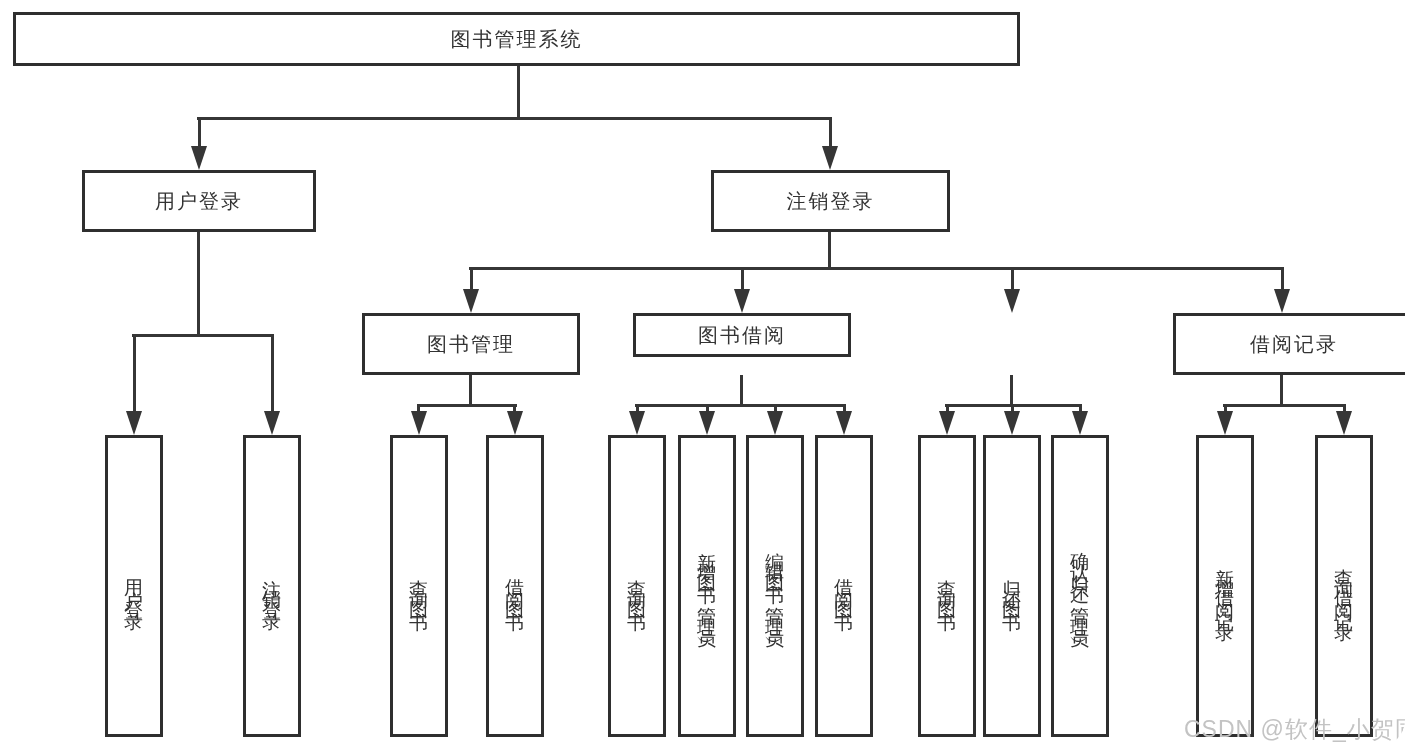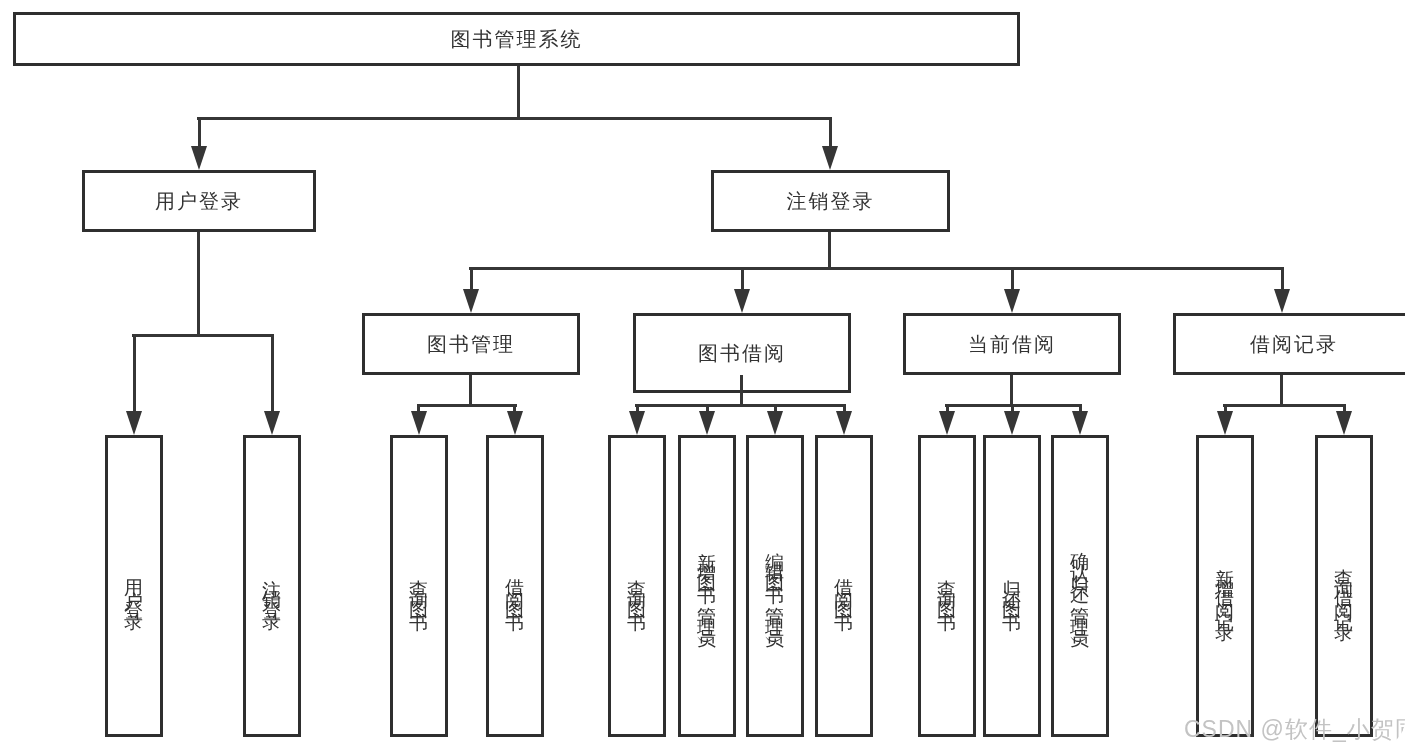--- a/index.html
+++ b/index.html
@@ -79,22 +79,21 @@
   <div class="vl" style="left:470px;  top:267px; height:24px;"></div>
   <div class="vl" style="left:741px;  top:267px; height:24px;"></div>
   <div class="vl" style="left:1011px; top:267px; height:24px;"></div>
   <div class="vl" style="left:1281px; top:267px; height:24px;"></div>
   <div class="ah" style="left:463px;  top:289px;"></div>
   <div class="ah" style="left:734px;  top:289px;"></div>
   <div class="ah" style="left:1004px; top:289px;"></div>
   <div class="ah" style="left:1274px; top:289px;"></div>
 
   <div class="box" style="left:362px; top:313px; width:218px; height:62px;">图书管理</div>
-  <div class="box" style="left:633px; top:313px; width:218px; height:80px;">图书借阅</div>
-  <div class="box" style="left:903px; top:313px; width:218px; height:62px;">当前借阅</div>
+  <div class="box" style="left:633px; top:313px; width:218px; height:44px;">图书借阅</div>
   <div class="box" style="left:1173px; top:313px; width:242px; height:62px;">借阅记录</div>
 
   <div class="vl" style="left:469px; top:375px; height:32px;"></div>
   <div class="hl" style="left:417px; top:404px; width:100px;"></div>
   <div class="vl" style="left:417px; top:404px; height:10px;"></div>
   <div class="vl" style="left:513px; top:404px; height:10px;"></div>
   <div class="ah" style="left:411px; top:411px;"></div>
   <div class="ah" style="left:507px; top:411px;"></div>
 
   <div class="vl" style="left:740px; top:375px; height:32px;"></div>

